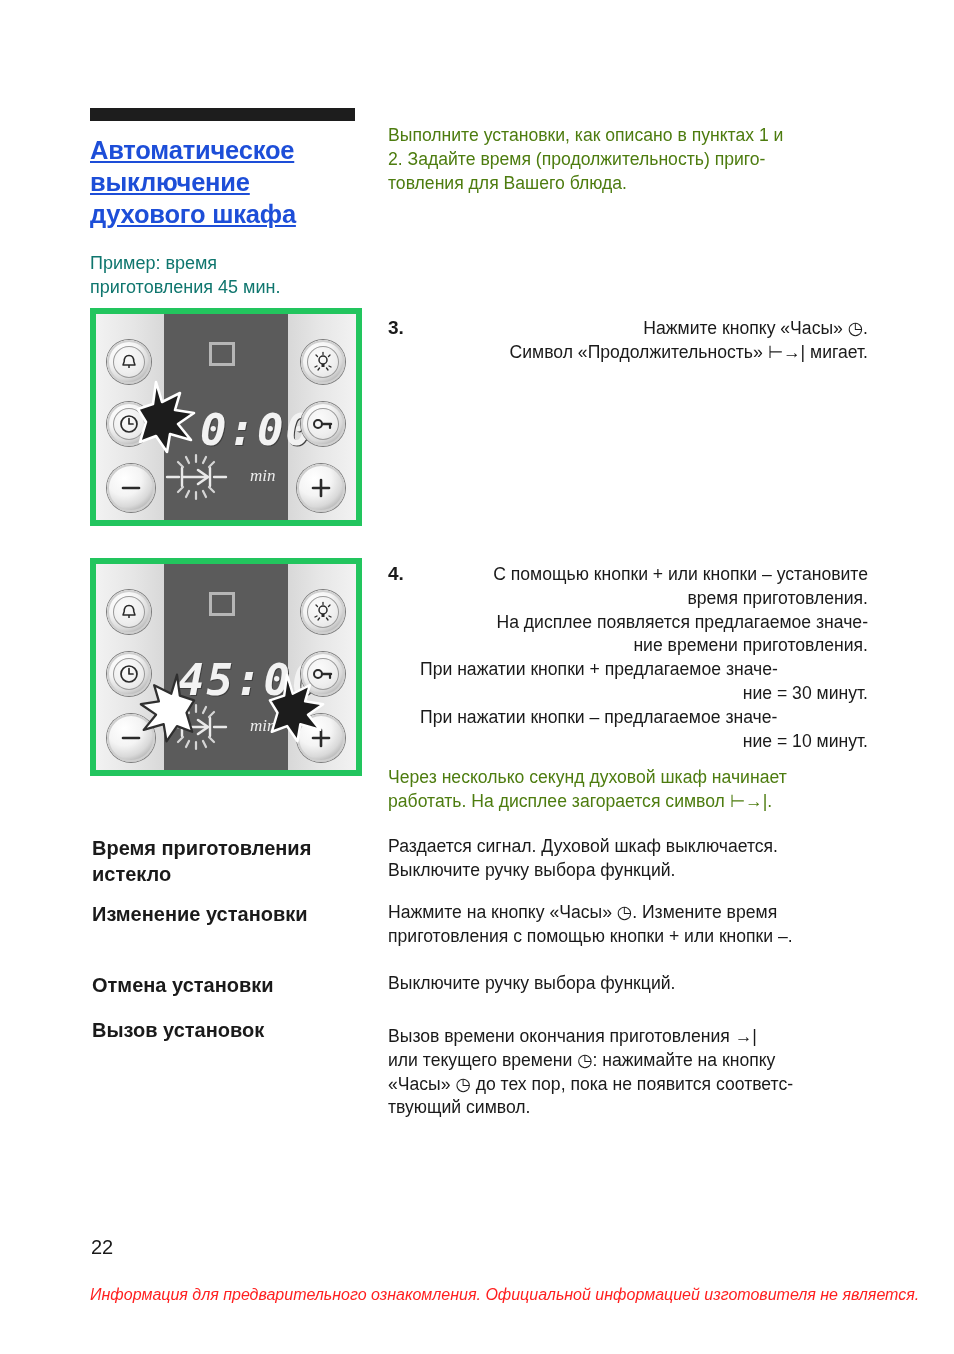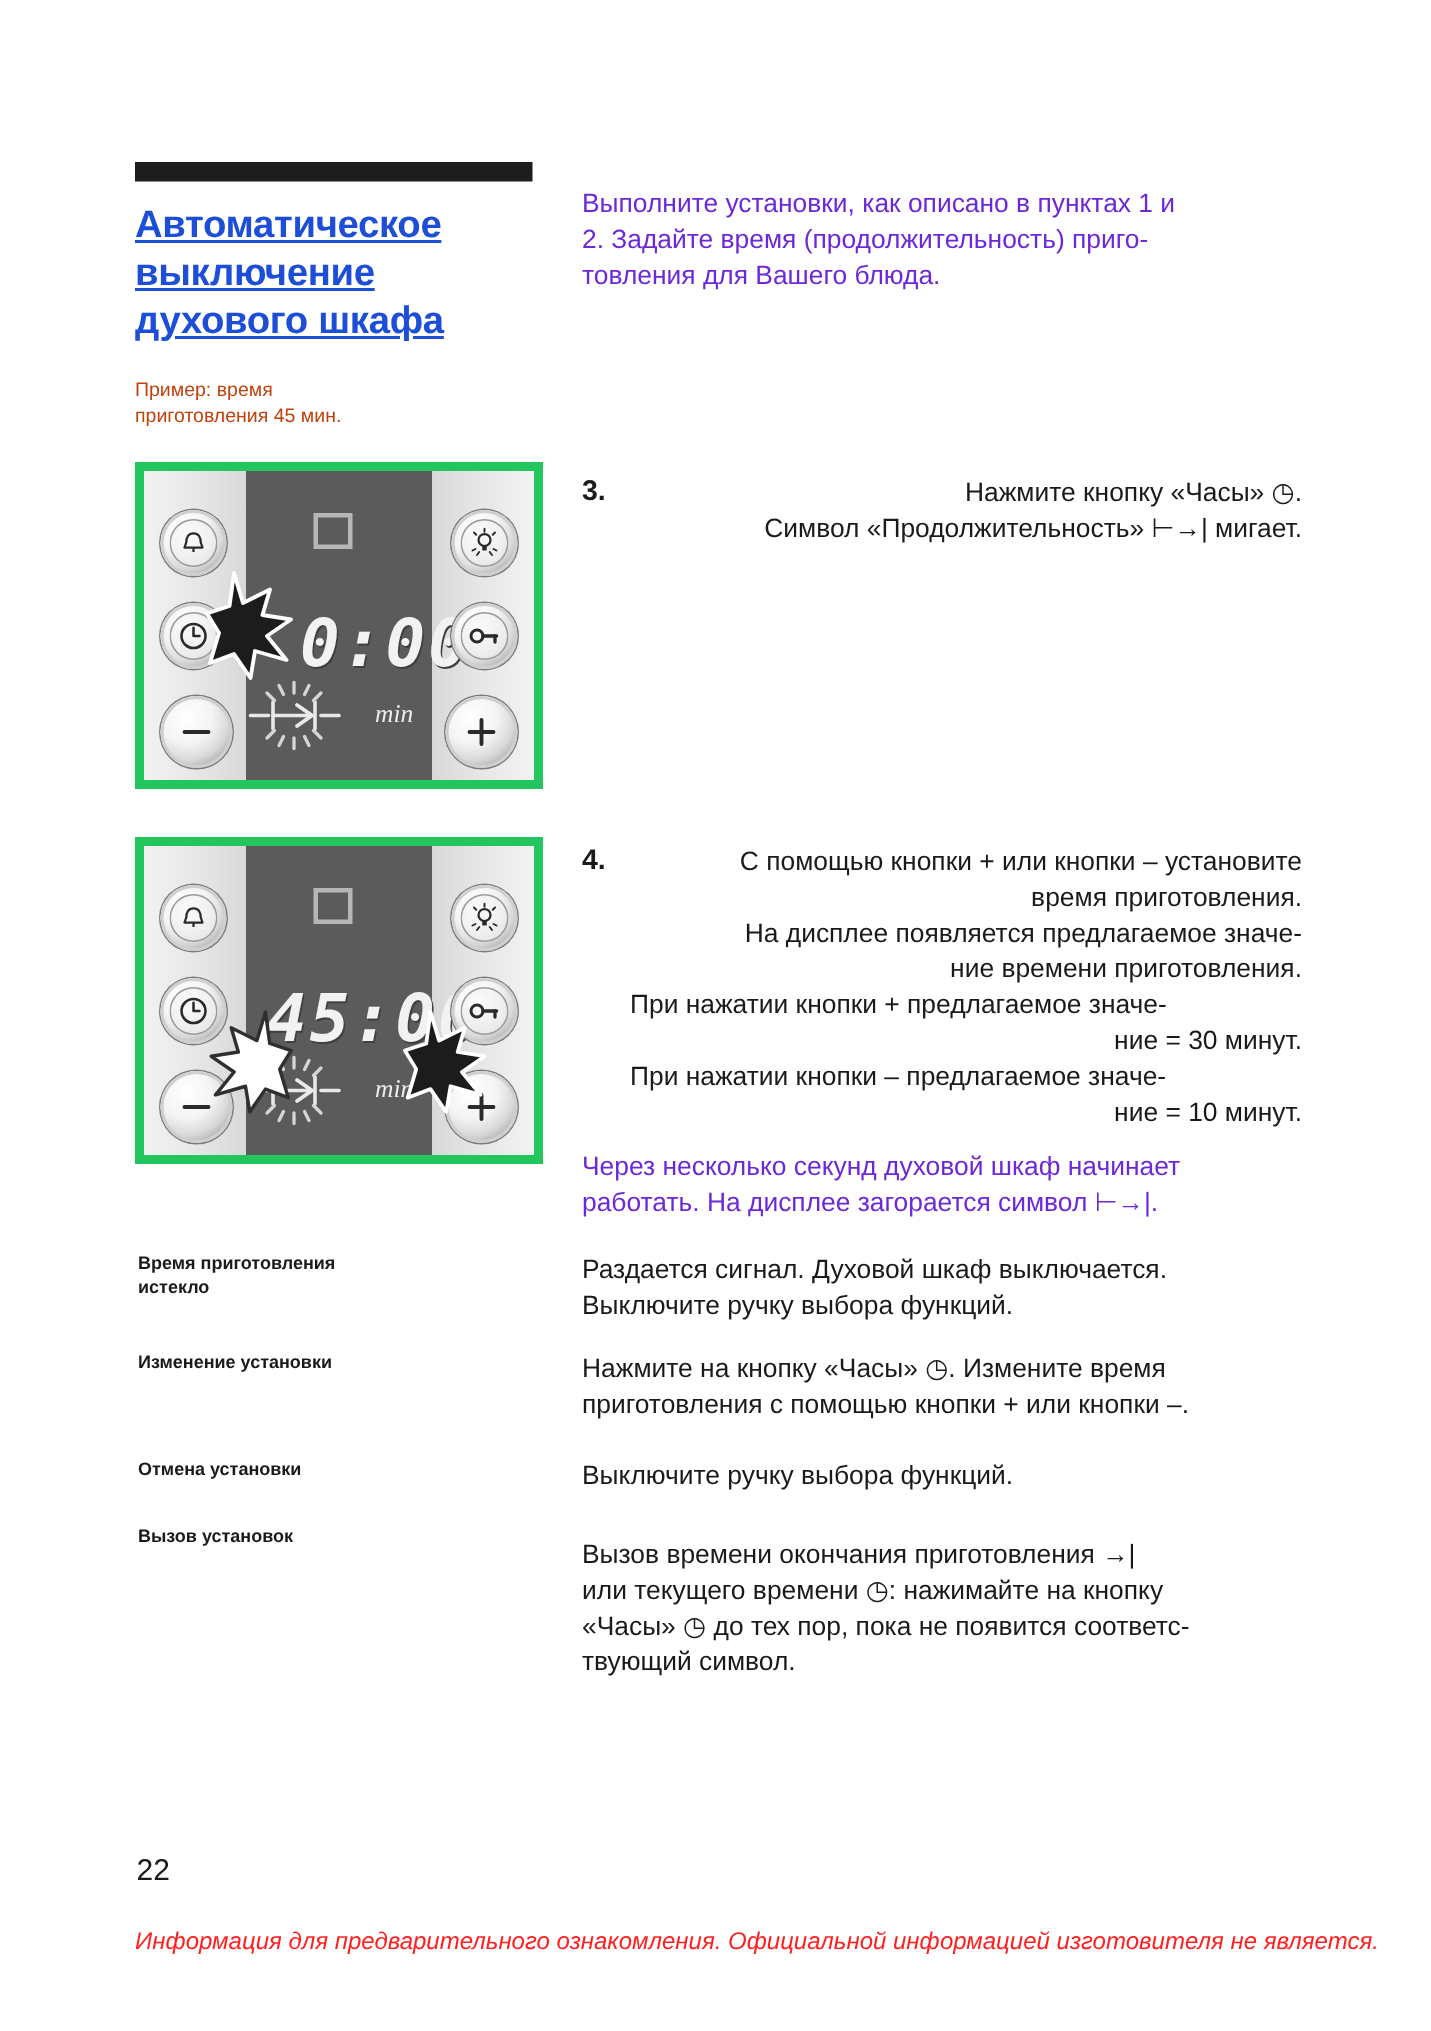--- a/index.html
+++ b/index.html
@@ -36,38 +36,38 @@
   .title {
     font-size: 25.5px;
     font-weight: bold;
     line-height: 1.26;
     letter-spacing: -0.2px;
     margin-top: 13px;
     color: #1d4ed8;
     text-decoration: underline;
   }
   .subnote {
-    font-size: 13px;
+    font-size: 18px;
     line-height: 1.30;
     margin-top: 22px;
-    color: #c2410c;
+    color: #0f766e;
   }
 
   
   .col-right {
     position: absolute;
     left: 388px;
     top: 124px;
     width: 478px;
   }
   .para {
     font-size: 17.6px;
     line-height: 1.355;
     text-align: justify;
-    color: #6d28d9;
+    color: #4d7c0f;
   }
   .para.nj { text-align: left; }
 
   
   .step {
     position: absolute;
     left: 388px;
     width: 480px;
   }
   .step .num {
@@ -85,21 +85,21 @@
   }
   .step .body .l { display: block; }
   .step .body .l.nj { text-align: right; }
 
   
   .defrow { position: absolute; left: 0; width: 954px; }
   .defrow .dt {
     position: absolute;
     left: 92px;
     width: 290px;
-    font-size: 12px;
+    font-size: 20px;
     font-weight: bold;
     line-height: 1.32;
   }
   .defrow .dd {
     position: absolute;
     left: 388px;
     width: 478px;
     font-size: 17.6px;
     line-height: 1.355;
     text-align: justify;

